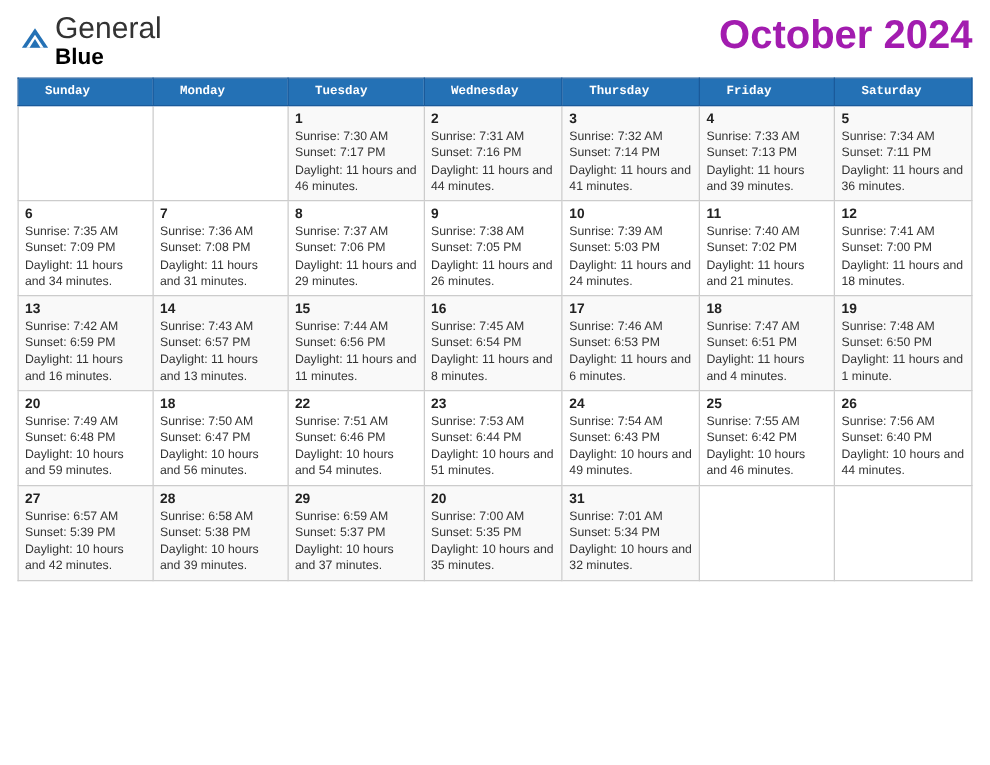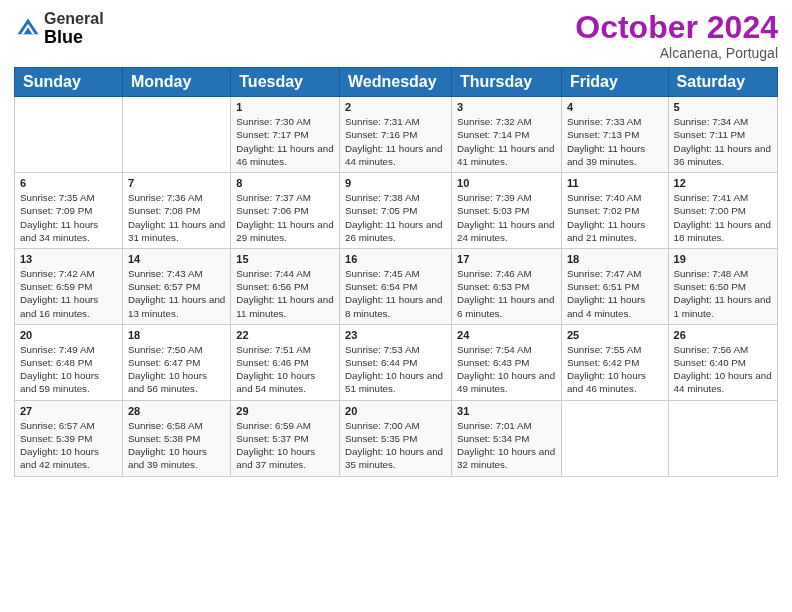--- a/index.html
+++ b/index.html
@@ -26,22 +26,22 @@
       display: flex;
       align-items: center;
       gap: 0;
     }
     .logo-text {
       display: flex;
       flex-direction: column;
       line-height: 1.1;
     }
     .logo-general {
-      font-size: 16px;
-      font-weight: bold;
+      font-size: 24px;
+      font-weight: normal;
       color: #333;
     }
     .logo-blue {
       font-size: 18px;
       font-weight: bold;
       color: #000000;
     }
     .logo-icon {
       width: 28px;
       height: 28px;
@@ -62,24 +62,25 @@
     }
     table {
       width: 100%;
       border-collapse: collapse;
       font-size: 10.5px;
     }
     thead th {
       background: #2471b5;
       color: #fff;
       text-align: left;
-      padding: 5px 8px;
-      font-size: 16px;
+      padding: 5px 21px;
+      font-size: 10px;
       font-weight: bold;
       border: 1px solid #1a5a9a;
+      font-family: Liberation Mono, monospace;
     }
     tbody td {
       border: 1px solid #ccc;
       vertical-align: top;
       padding: 4px 5px;
       width: 113px;
       min-height: 70px;
       background: #fff;
     }
     tbody tr:nth-child(odd) td {
@@ -111,21 +112,20 @@
         <polygon points="16,10 24,22 8,22" fill="#fff"></polygon>
         <polygon points="16,14 21,22 11,22" fill="#2471b5"></polygon>
       </svg>
       <div class="logo-text">
         <span class="logo-general">General</span>
         <span class="logo-blue">Blue</span>
       </div>
     </div>
     <div class="title-area">
       <div class="month-title">October 2024</div>
-      <div class="subtitle">Alcanena, Portugal</div>
     </div>
   </div>
 
   <table>
     <thead>
       <tr>
         <th>Sunday</th>
         <th>Monday</th>
         <th>Tuesday</th>
         <th>Wednesday</th>

